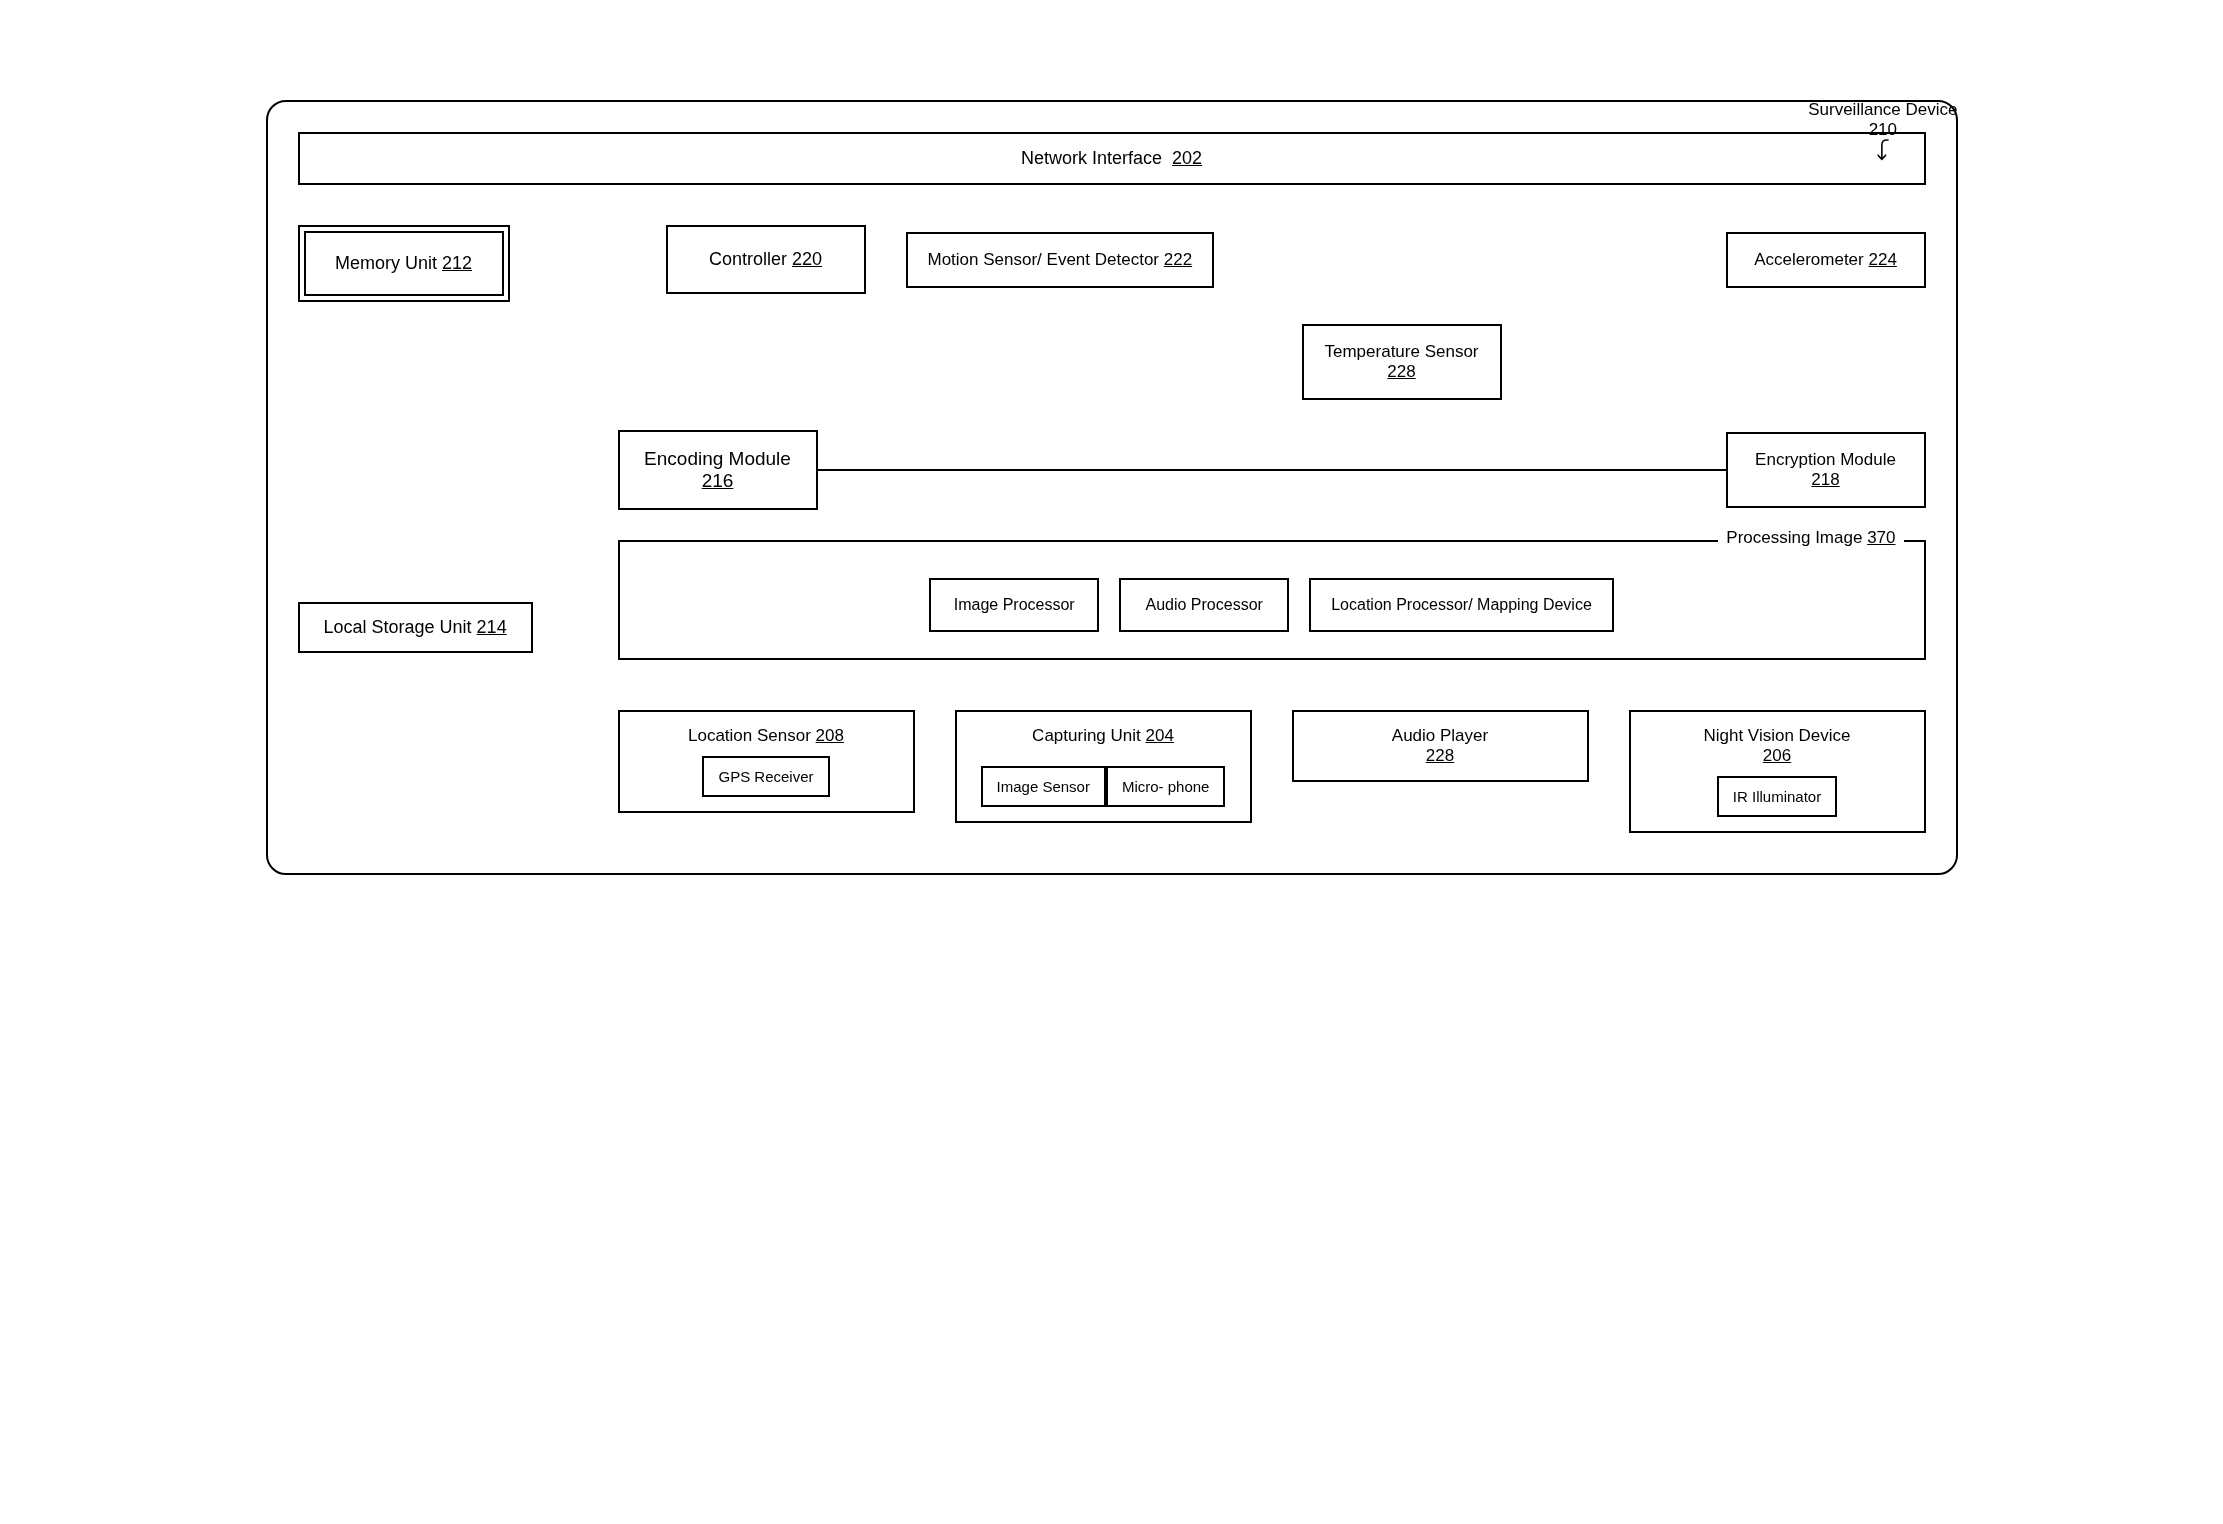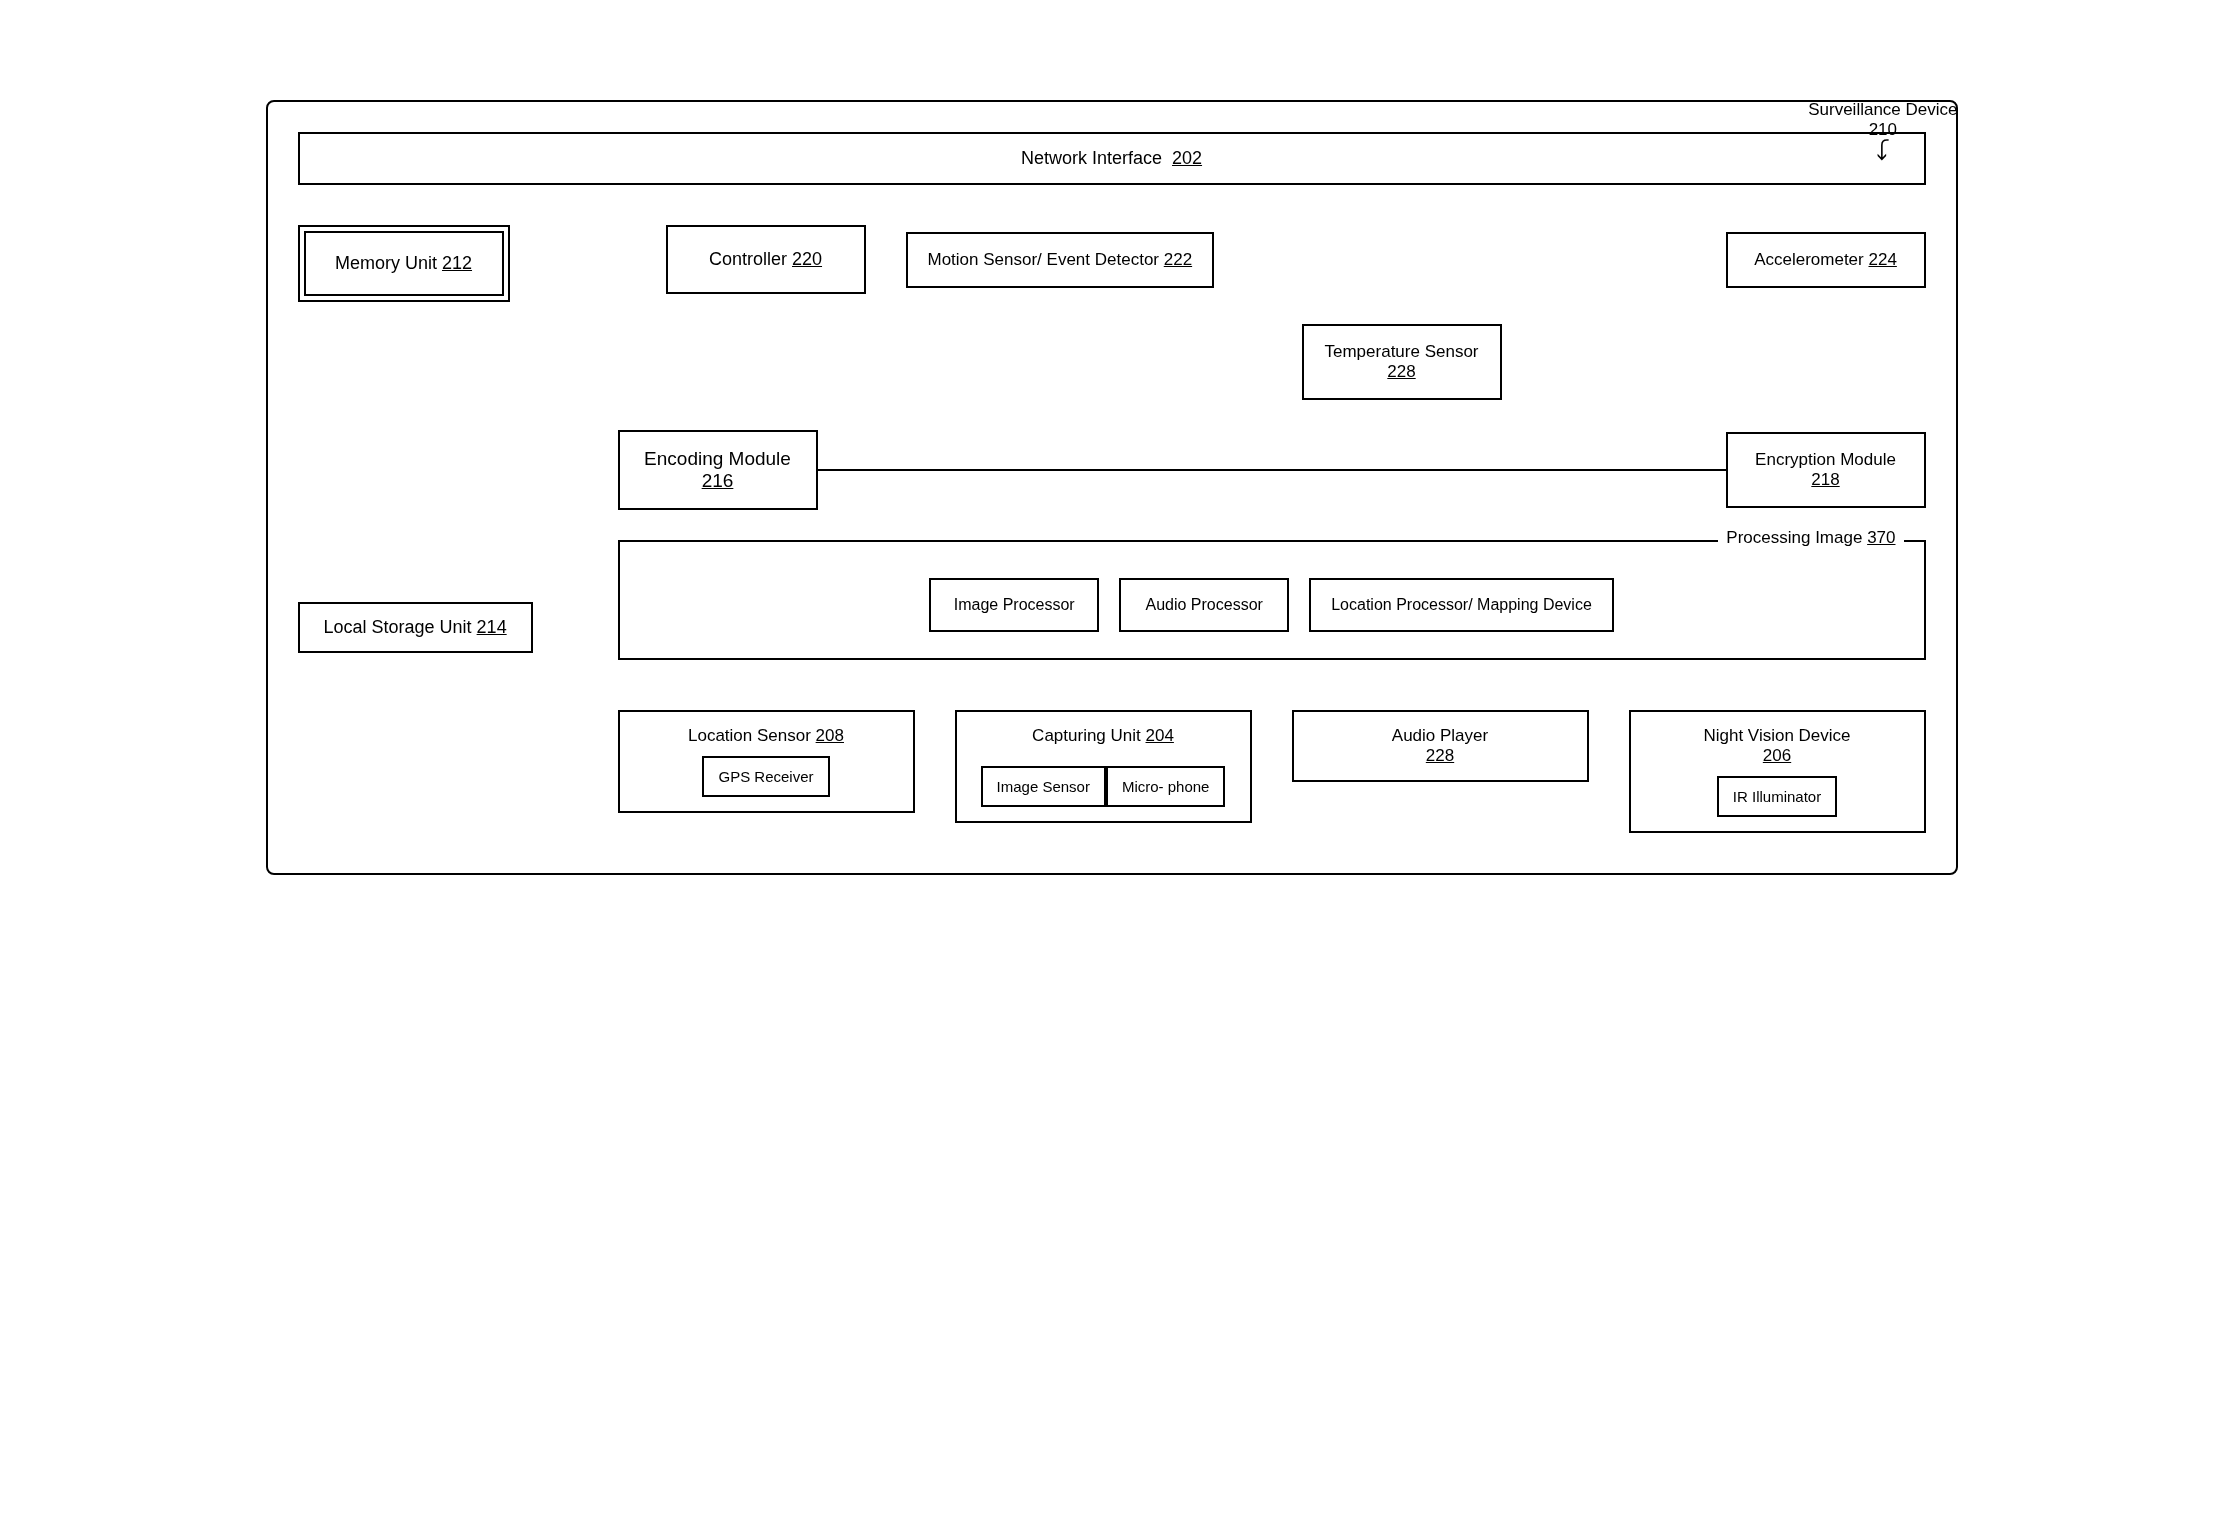--- a/index.html
+++ b/index.html
@@ -29,21 +29,21 @@
     }
     .top-label .curve {
       font-size: 28px;
       line-height: 0.5;
       transform: scaleX(-1);
       display: inline-block;
       margin-top: 4px;
     }
     .outer-box {
       border: 2px solid #000;
-      border-radius: 8px;
+      border-radius: 20px;
       padding: 30px 30px 40px 30px;
       margin-top: 80px;
       position: relative;
     }
     
     .network-interface {
       border: 2px solid #000;
       text-align: center;
       padding: 14px 20px;
       font-size: 18px;

